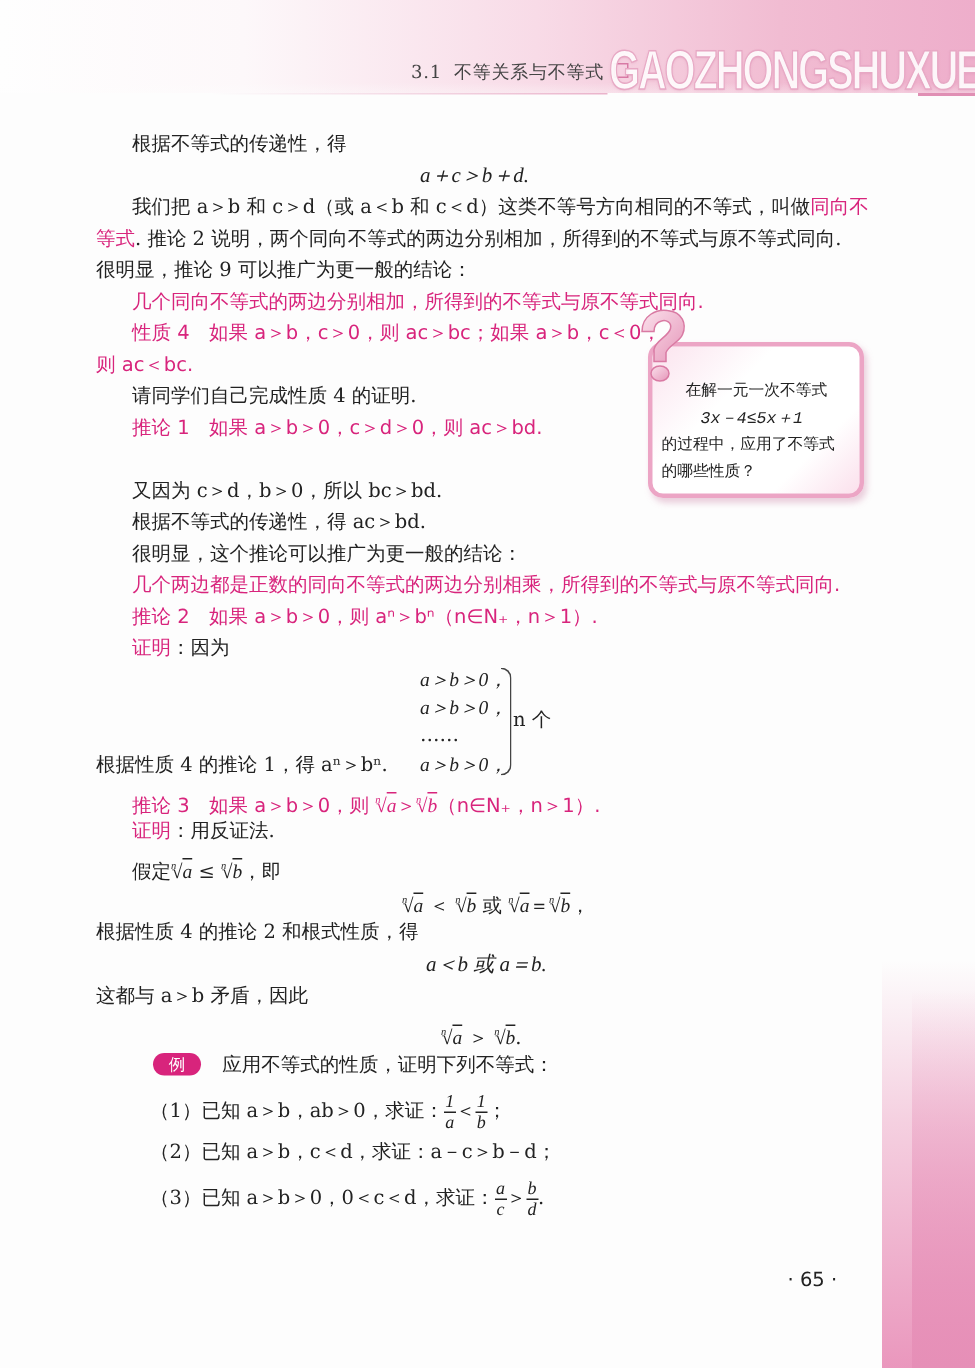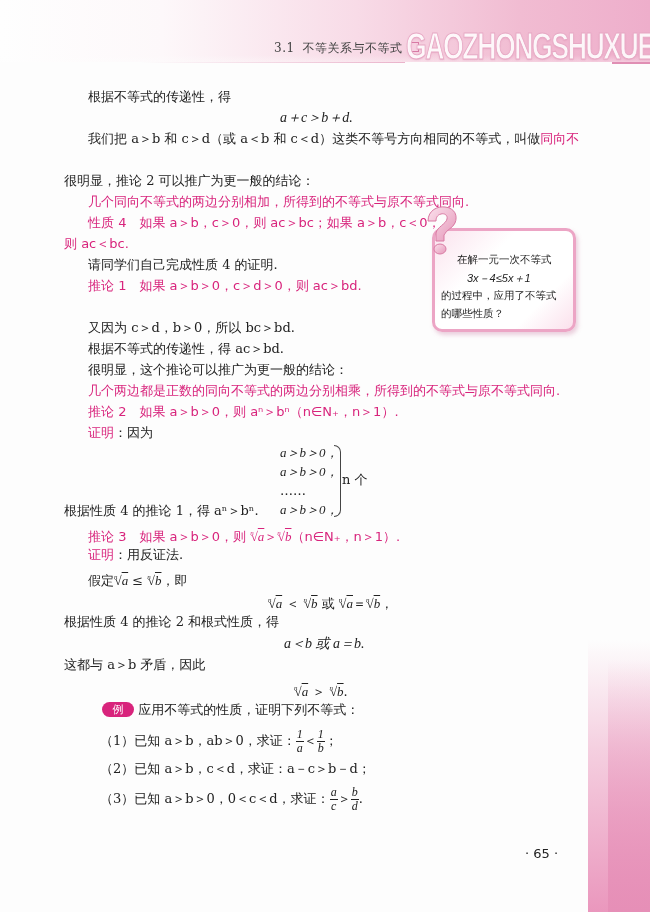--- a/index.html
+++ b/index.html
@@ -62,21 +62,21 @@
     position: absolute; left: 54px; top: 2px; width: 6px; height: 70px;
     border: 1px solid #444; border-left: none; border-radius: 0 8px 8px 0;
   }
   .brace-label { position: absolute; left: 62px; top: 28px; font-size: 13px; white-space: nowrap; }
   .tipbox {
     position: absolute; left: 432px; top: 228px; width: 138px; height: 98px;
     border: 3px solid #eca5c5; border-radius: 10px;
     background: linear-gradient(135deg, #fbe3ee 0%, #fff 35%, #fff 75%, #fbe0ec 100%);
     box-shadow: 2px 3px 4px rgba(200,120,160,0.35);
   }
-  .tipbox .t { position: absolute; font-size: 10.5px; white-space: nowrap; font-family: Liberation Sans, sans-serif; color: #222; }
+  .tipbox .t { position: absolute; font-size: 10.5px; white-space: nowrap; font-family: Liberation Mono, monospace; color: #222; }
   .qmark {
     position: absolute; left: 424px; top: 205px; width: 36px; height: 52px;
   }
   .example-badge {
     display: inline-block; width: 32px; height: 15px; line-height: 15px; border-radius: 8px;
     background: #d8247c; color: #fff; text-align: center; font-size: 11px;
     font-family: "DejaVu Sans", sans-serif; vertical-align: 1px;
   }
   .frac { display: inline-block; vertical-align: middle; text-align: center; font-size: 12px; line-height: 13px; }
   .frac span { display: block; }
@@ -101,21 +101,24 @@
 <div class="right-strip"></div>
 <div class="right-strip-inner"></div>
 
 <div class="content">
   <div class="line" style="left:88px;top:89px">根据不等式的传递性，得</div>
   <div class="line it" style="left:280px;top:110px">a＋c＞b＋d.</div>
 
   <div class="line" style="left:88px;top:131px">
     <span>我们把 a＞b 和 c＞d（或 a＜b 和 c＜d）这类不等号方向相同的不等式，叫做</span><span class="pinkbold">同向不</span>
   </div>
-  <div class="line" style="left:64px;top:173px">很明显，推论 2 可以推广为更一般的结论：</div>
+  <div class="line" style="left:64px;top:152px">
+    <span class="pinkbold">等式</span><span>. 推论 2 说明，两个同向不等式的两边分别相加，所得到的不等式与原不等式同向.</span>
+  </div>
+  <div class="line" style="left:64px;top:173px">很明显，推论 9 可以推广为更一般的结论：</div>
   <div class="line pinkbold" style="left:88px;top:194px">几个同向不等式的两边分别相加，所得到的不等式与原不等式同向.</div>
   <div class="line pinkbold" style="left:88px;top:215px">性质 4　如果 a＞b，c＞0，则 ac＞bc；如果 a＞b，c＜0，</div>
   <div class="line pinkbold" style="left:64px;top:236px">则 ac＜bc.</div>
   <div class="line" style="left:88px;top:257px">请同学们自己完成性质 4 的证明.</div>
   <div class="line pinkbold" style="left:88px;top:278px">推论 1　如果 a＞b＞0，c＞d＞0，则 ac＞bd.</div>
   <div class="line" style="left:88px;top:320px">又因为 c＞d，b＞0，所以 bc＞bd.</div>
   <div class="line" style="left:88px;top:341px">根据不等式的传递性，得 ac＞bd.</div>
   <div class="line" style="left:88px;top:362px">很明显，这个推论可以推广为更一般的结论：</div>
   <div class="line pinkbold" style="left:88px;top:383px">几个两边都是正数的同向不等式的两边分别相乘，所得到的不等式与原不等式同向.</div>
   <div class="line pinkbold" style="left:88px;top:404px">推论 2　如果 a＞b＞0，则 aⁿ＞bⁿ（n∈N₊，n＞1）.</div>
@@ -147,21 +150,21 @@
   </div>
   <div class="line" style="left:64px;top:614px">根据性质 4 的推论 2 和根式性质，得</div>
   <div class="line it" style="left:284px;top:636px">a＜b 或 a＝b.</div>
   <div class="line" style="left:64px;top:657px">这都与 a＞b 矛盾，因此</div>
   <div class="line" style="left:294px;top:680px">
     <span class="root"><span class="idx">n</span>√<span class="rad">a</span></span> <span>＞</span> <span class="root"><span class="idx">n</span>√<span class="rad">b</span></span><span>.</span>
   </div>
 
   <div class="line" style="left:102px;top:702px">
     <span class="example-badge">例</span>
-    <span style="">应用不等式的性质，证明下列不等式：</span>
+    <span style="margin-left:10px">应用不等式的性质，证明下列不等式：</span>
   </div>
   <div class="line" style="left:100px;top:728px">
     <span>（1）已知 a＞b，ab＞0，求证：</span><span class="frac it"><span class="num">1</span><span>a</span></span><span>＜</span><span class="frac it"><span class="num">1</span><span>b</span></span><span>；</span>
   </div>
   <div class="line" style="left:100px;top:761px">（2）已知 a＞b，c＜d，求证：a－c＞b－d；</div>
   <div class="line" style="left:100px;top:786px">
     <span>（3）已知 a＞b＞0，0＜c＜d，求证：</span><span class="frac it"><span class="num">a</span><span>c</span></span><span>＞</span><span class="frac it"><span class="num">b</span><span>d</span></span><span>.</span>
   </div>
 </div>
 

